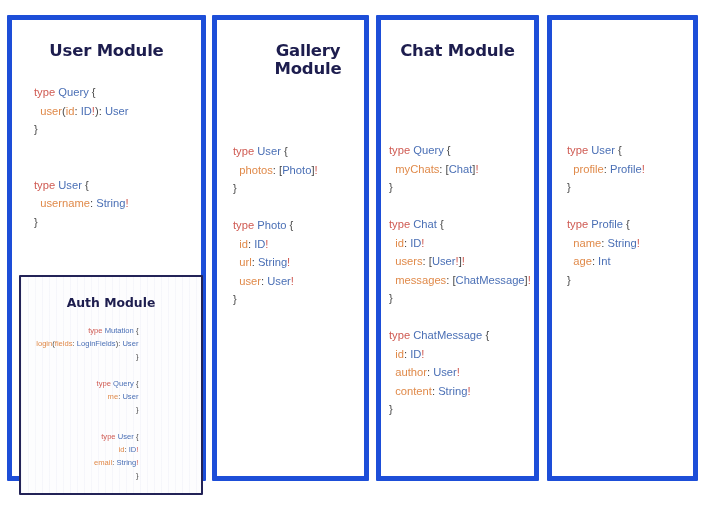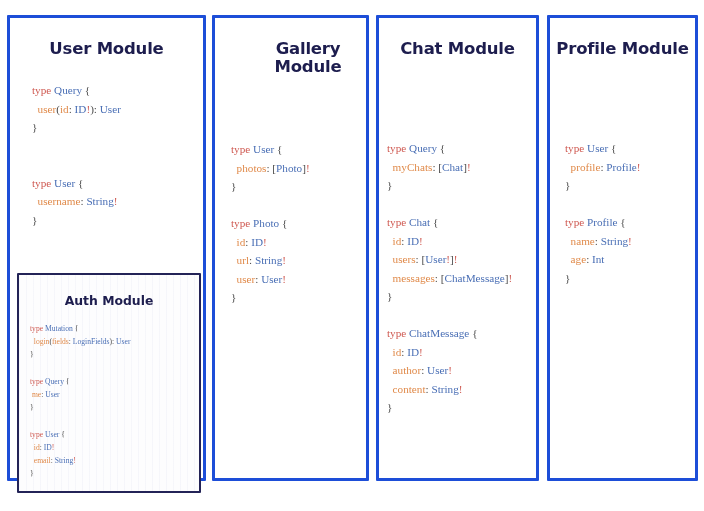--- a/index.html
+++ b/index.html
@@ -20,47 +20,48 @@
     width: 704px;
     height: 511px;
     background: #ffffff;
   }
 
   
   .panel {
     position: absolute;
     box-sizing: border-box;
     background: #ffffff;
-    border: 3px solid #1d4ed8;
+    border: 5px solid #1d4ed8;
     border-radius: 1px;
   }
 
   .panel-title {
     text-align: center;
     font-family: "DejaVu Sans", sans-serif;
     font-weight: bold;
     font-size: 16.5px;
     letter-spacing: -0.2px;
     color: #1d1d4e;
     line-height: 1.1;
   }
 
   
   .code {
-    font-family: Liberation Serif, serif;
+    font-family: Liberation Sans, sans-serif;
     white-space: pre;
     color: #4a4a4a;
   }
   .code-main {
     font-size: 11.2px;
     line-height: 18.5px;
   }
   .code-small {
     font-size: 7.6px;
     line-height: 13.2px;
+    text-align: right;
   }
 
   .tk-kw   { color: #cf5a52; }   
   .tk-type { color: #4a6fb5; }   
   .tk-fld  { color: #e08a4a; }   
   .tk-pun  { color: #4a4a4a; }   
   .tk-bang { color: #cf5a52; }   
 
   
   .subpanel {
@@ -114,17 +115,16 @@
     <div class="panel-title" style="position:absolute; left:0; right:0; top:22px;padding-left:35px;">Gallery Module</div>
     <div class="code code-main" style="position:absolute; left:16px; top:122px;"><div><span class="tk-kw">type</span><span class="tk-pun"> </span><span class="tk-type">User</span><span class="tk-pun"> {</span></div><div><span class="tk-pun">  </span><span class="tk-fld">photos</span><span class="tk-pun">: [</span><span class="tk-type">Photo</span><span class="tk-pun">]</span><span class="tk-bang">!</span></div><div><span class="tk-pun">}</span></div><div>&nbsp;</div><div><span class="tk-kw">type</span><span class="tk-pun"> </span><span class="tk-type">Photo</span><span class="tk-pun"> {</span></div><div><span class="tk-pun">  </span><span class="tk-fld">id</span><span class="tk-pun">: </span><span class="tk-type">ID</span><span class="tk-bang">!</span></div><div><span class="tk-pun">  </span><span class="tk-fld">url</span><span class="tk-pun">: </span><span class="tk-type">String</span><span class="tk-bang">!</span></div><div><span class="tk-pun">  </span><span class="tk-fld">user</span><span class="tk-pun">: </span><span class="tk-type">User</span><span class="tk-bang">!</span></div><div><span class="tk-pun">}</span></div></div>
   </div>
 
   <div class="panel" id="panel-chat" style="left:376px; top:15px; width:163px; height:466px;padding-left:48px;">
     <div class="panel-title" style="position:absolute; left:0; right:0; top:22px;">Chat Module</div>
     <div class="code code-main" style="position:absolute; left:8px; top:121px;"><div><span class="tk-kw">type</span><span class="tk-pun"> </span><span class="tk-type">Query</span><span class="tk-pun"> {</span></div><div><span class="tk-pun">  </span><span class="tk-fld">myChats</span><span class="tk-pun">: [</span><span class="tk-type">Chat</span><span class="tk-pun">]</span><span class="tk-bang">!</span></div><div><span class="tk-pun">}</span></div><div>&nbsp;</div><div><span class="tk-kw">type</span><span class="tk-pun"> </span><span class="tk-type">Chat</span><span class="tk-pun"> {</span></div><div><span class="tk-pun">  </span><span class="tk-fld">id</span><span class="tk-pun">: </span><span class="tk-type">ID</span><span class="tk-bang">!</span></div><div><span class="tk-pun">  </span><span class="tk-fld">users</span><span class="tk-pun">: [</span><span class="tk-type">User</span><span class="tk-bang">!</span><span class="tk-pun">]</span><span class="tk-bang">!</span></div><div><span class="tk-pun">  </span><span class="tk-fld">messages</span><span class="tk-pun">: [</span><span class="tk-type">ChatMessage</span><span class="tk-pun">]</span><span class="tk-bang">!</span></div><div><span class="tk-pun">}</span></div><div>&nbsp;</div><div><span class="tk-kw">type</span><span class="tk-pun"> </span><span class="tk-type">ChatMessage</span><span class="tk-pun"> {</span></div><div><span class="tk-pun">  </span><span class="tk-fld">id</span><span class="tk-pun">: </span><span class="tk-type">ID</span><span class="tk-bang">!</span></div><div><span class="tk-pun">  </span><span class="tk-fld">author</span><span class="tk-pun">: </span><span class="tk-type">User</span><span class="tk-bang">!</span></div><div><span class="tk-pun">  </span><span class="tk-fld">content</span><span class="tk-pun">: </span><span class="tk-type">String</span><span class="tk-bang">!</span></div><div><span class="tk-pun">}</span></div></div>
   </div>
 
   <div class="panel" id="panel-profile" style="left:547px; top:15px; width:151px; height:466px;">
-    <div class="panel-title" style="position:absolute; left:0; right:0; top:22px;">Profile Module</div>
     <div class="code code-main" style="position:absolute; left:15px; top:121px;"><div><span class="tk-kw">type</span><span class="tk-pun"> </span><span class="tk-type">User</span><span class="tk-pun"> {</span></div><div><span class="tk-pun">  </span><span class="tk-fld">profile</span><span class="tk-pun">: </span><span class="tk-type">Profile</span><span class="tk-bang">!</span></div><div><span class="tk-pun">}</span></div><div>&nbsp;</div><div><span class="tk-kw">type</span><span class="tk-pun"> </span><span class="tk-type">Profile</span><span class="tk-pun"> {</span></div><div><span class="tk-pun">  </span><span class="tk-fld">name</span><span class="tk-pun">: </span><span class="tk-type">String</span><span class="tk-bang">!</span></div><div><span class="tk-pun">  </span><span class="tk-fld">age</span><span class="tk-pun">: </span><span class="tk-type">Int</span></div><div><span class="tk-pun">}</span></div></div>
   </div>
 
 </div>
 
 </body></html>

